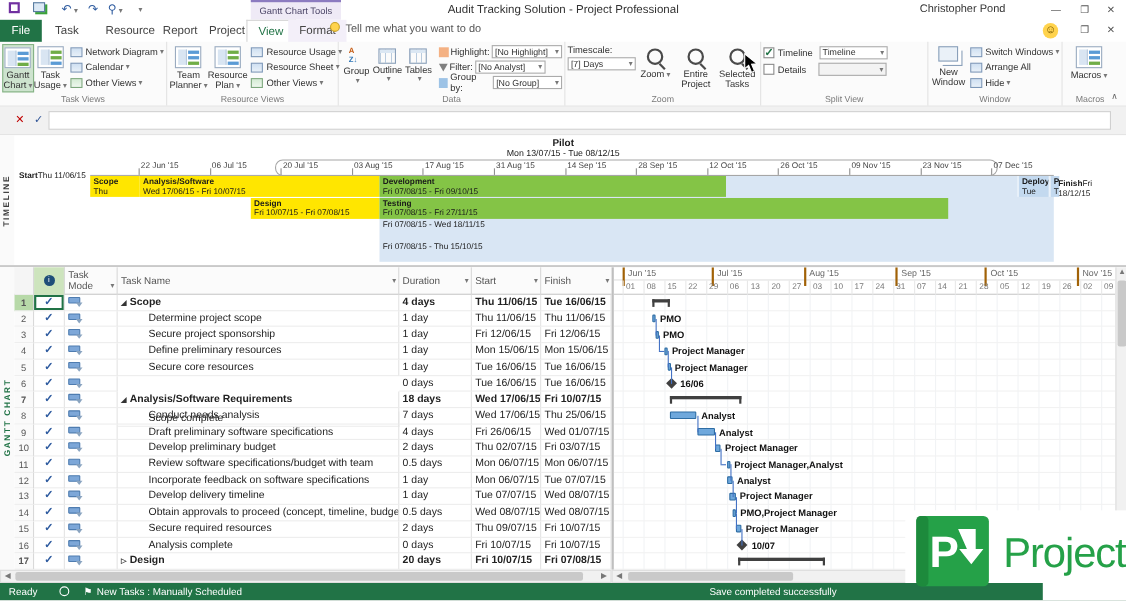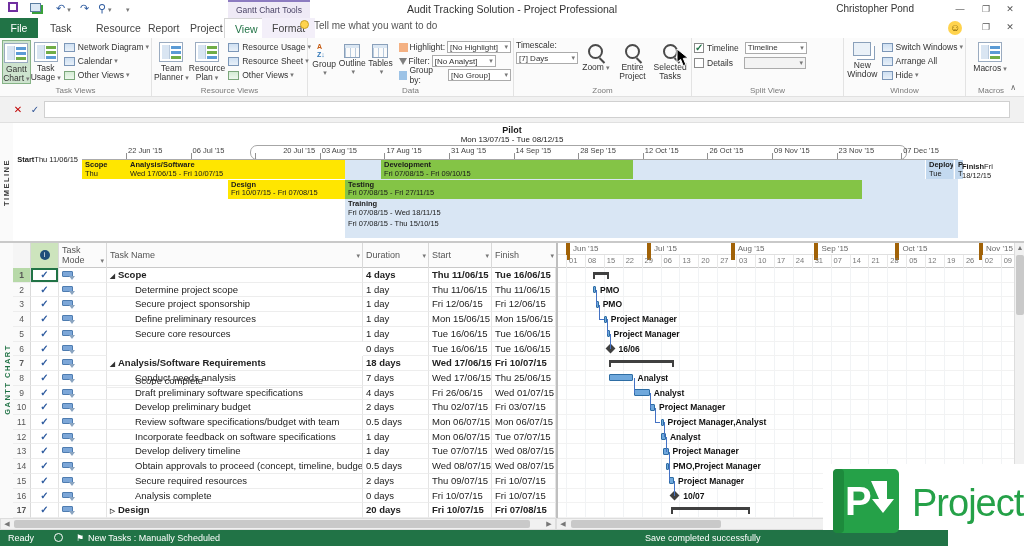--- a/index.html
+++ b/index.html
@@ -117,21 +117,21 @@
   .modeicon { display:inline-block; width:11px; height:6px; background:#7DA7D8; border:1px solid #4E7CB0; border-radius:1px; position:relative; top:-1px; }
   .modeicon::after { content:""; position:absolute; left:6px; top:4px; border-left:3px solid transparent; border-right:3px solid transparent; border-top:4px solid #8aa4c0; }
   .tri { display:inline-block; font-size:6.5px; color:#333; margin-right:3px; }
   .selnum { background:#B7D9A8 !important; }
   .selinfo { box-shadow:inset 0 0 0 2px #217346; }
   #vsplit { position:absolute; left:556px; top:0; width:2px; height:275px; background:#BFBFBF; }
 
   
   #gantt { position:absolute; left:558px; top:0; width:456px; height:275px; overflow:hidden; }
   #g-months { position:absolute; left:0; top:0; width:456px; height:12px; border-bottom:1px solid #E0E0E0; }
-  .g-month { position:absolute; top:0; height:17px; font-size:8px; color:#666; border-left:4px solid #a16207; padding:1px 0 0 3px; }
+  .g-month { position:absolute; top:0; height:17px; font-size:8px; color:#666; border-left:2px solid #a16207; padding:1px 0 0 3px; }
   #g-days { position:absolute; left:0; top:12px; width:456px; height:13px; border-bottom:1px solid #C9C9C9; }
   .g-day { position:absolute; top:1px; font-size:7.5px; color:#777; }
   .g-daytick { position:absolute; top:0; width:1px; height:13px; background:#E8E8E8; }
   #g-body { position:absolute; left:0; top:25px; width:456px; height:250px; }
   .g-grid { position:absolute; top:0; width:1px; height:250px; background:rgba(120,140,160,0.10); }
   .g-rowline { position:absolute; left:0; width:456px; height:1px; background:#F2F2F2; }
   .g-bar { position:absolute; height:7px; background:#6FA8DC; border:1px solid #2E6DA4; border-radius:1px; }
   .g-sum { position:absolute; height:3px; background:#404040; }
   .g-sum::before,.g-sum::after { content:""; position:absolute; top:0; width:2px; height:7px; background:#404040; }
   .g-sum::before { left:0; } .g-sum::after { right:0; }
@@ -407,21 +407,21 @@
     <div id="tl-callout-range">Mon 13/07/15 - Tue 08/12/15</div>
     <div id="tl-baseline"></div>
     <div id="tl-bracket"></div>
     <div id="tl-pilotbg"></div>
     <div id="tl-ticks">
         <div class="tl-tick" style="left: 126px;"></div>
         <div class="tl-ticklab" style="left: 128px;">22 Jun '15</div>
         <div class="tl-tick" style="left: 190.6px;"></div>
         <div class="tl-ticklab" style="left: 192.6px;">06 Jul '15</div>
         <div class="tl-tick" style="left: 255.2px;"></div>
-        <div class="tl-ticklab" style="left: 257.2px; margin-left: 26px;">20 Jul '15</div>
+        <div class="tl-ticklab" style="left: 257.2px;">20 Jul '15</div>
         <div class="tl-tick" style="left: 319.8px;"></div>
         <div class="tl-ticklab" style="left: 321.8px;">03 Aug '15</div>
         <div class="tl-tick" style="left: 384.4px;"></div>
         <div class="tl-ticklab" style="left: 386.4px;">17 Aug '15</div>
         <div class="tl-tick" style="left: 449px;"></div>
         <div class="tl-ticklab" style="left: 451px;">31 Aug '15</div>
         <div class="tl-tick" style="left: 513.6px;"></div>
         <div class="tl-ticklab" style="left: 515.6px;">14 Sep '15</div>
         <div class="tl-tick" style="left: 578.2px;"></div>
         <div class="tl-ticklab" style="left: 580.2px;">28 Sep '15</div>
@@ -432,24 +432,24 @@
         <div class="tl-tick" style="left: 772px;"></div>
         <div class="tl-ticklab" style="left: 774px;">09 Nov '15</div>
         <div class="tl-tick" style="left: 836.6px;"></div>
         <div class="tl-ticklab" style="left: 838.6px;">23 Nov '15</div>
         <div class="tl-tick" style="left: 901.2px;"></div>
         <div class="tl-ticklab" style="left: 903.2px;">07 Dec '15</div>
       </div>
     <div id="tl-bars">
         <div class="tl-bar c-yellow" style="left: 82px; top: 37px; width: 45px;"><b>Scope</b><span>Thu</span></div>
         <div class="tl-bar c-yellow" style="left: 127px; top: 37px; width: 218px;"><b>Analysis/Software</b><span>Wed 17/06/15 - Fri 10/07/15</span></div>
-        <div class="tl-bar c-green" style="left: 345px; top: 37px; width: 252px; margin-left: 36px;"><b>Development</b><span>Fri 07/08/15 - Fri 09/10/15</span></div>
+        <div class="tl-bar c-green" style="left: 345px; top: 37px; width: 315px;"><b>Development</b><span>Fri 07/08/15 - Fri 09/10/15</span></div>
         <div class="tl-bar c-yellow" style="left: 228px; top: 56.5px; width: 117px;"><b>Design</b><span>Fri 10/07/15 - Fri 07/08/15</span></div>
         <div class="tl-bar c-green" style="left: 345px; top: 56.5px; width: 517px;"><b>Testing</b><span>Fri 07/08/15 - Fri 27/11/15</span></div>
-        <div class="tl-bar c-blue" style="left: 345px; top: 76px; width: 610px;"><b>Training</b><span>Fri 07/08/15 - Wed 18/11/15</span></div>
+        <div class="tl-bar c-blue" style="left: 345px; top: 76px; width: 610px;"><span>Fri 07/08/15 - Wed 18/11/15</span></div>
         <div class="tl-bar c-blue" style="left: 345px; top: 95.5px; width: 610px;"><span>Fri 07/08/15 - Thu 15/10/15</span></div>
         <div class="tl-bar c-lightblue" style="left: 925px; top: 37px; width: 28px;"><b>Deploy</b><span>Tue</span></div>
         <div class="tl-bar c-lightblue" style="left: 954px; top: 37px; width: 9px;"><b>P</b><span>T</span></div>
       </div>
     <div class="tl-side" id="tl-start">
       <b>Start</b><span>Thu 11/06/15</span>
     </div>
     <div class="tl-side" id="tl-finish">
       <b>Finish</b><span>Fri 18/12/15</span>
     </div>

